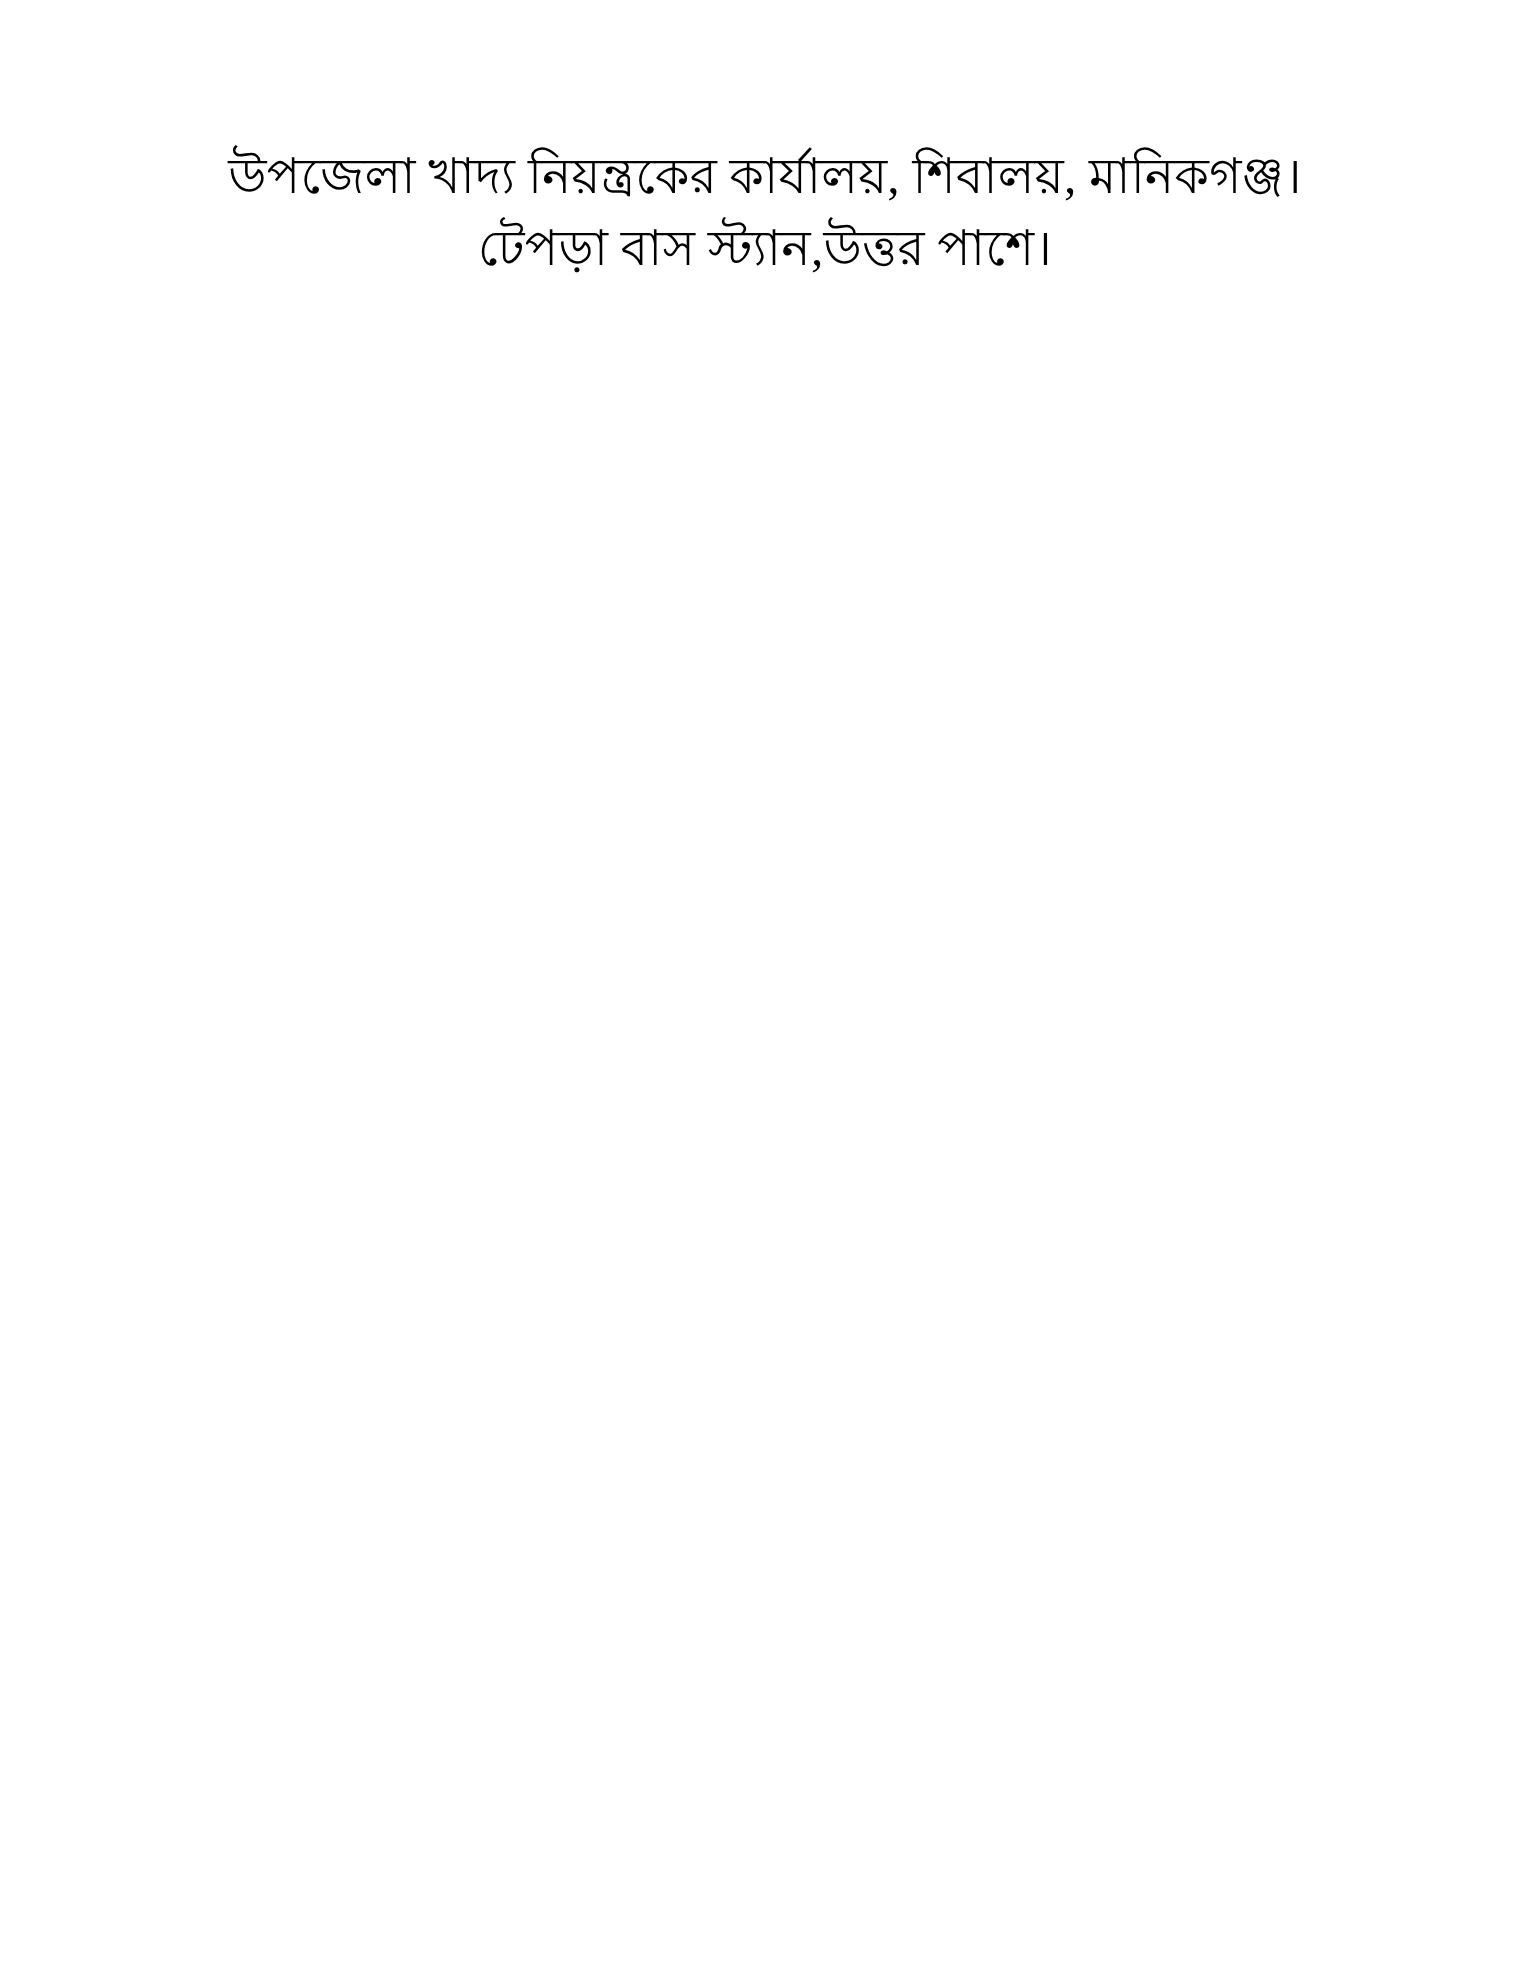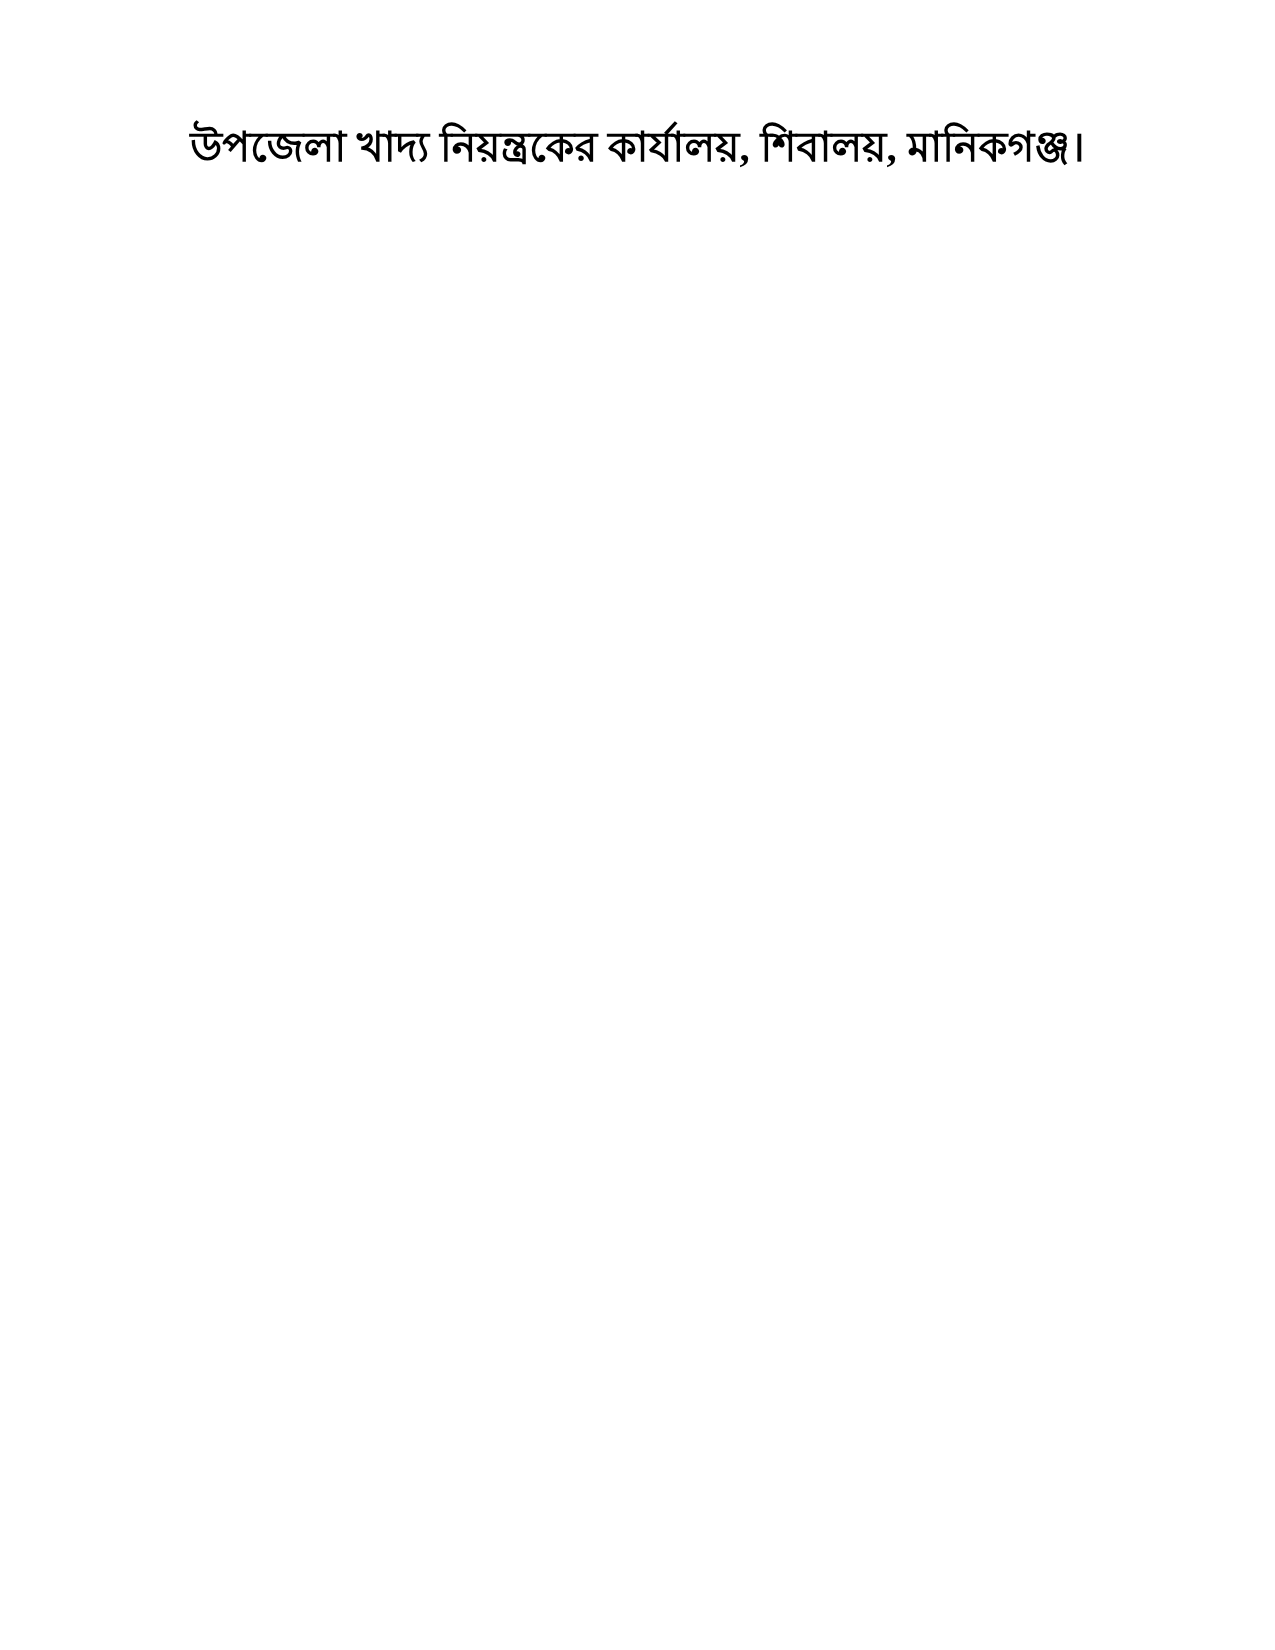--- a/index.html
+++ b/index.html
@@ -18,21 +18,21 @@
   }
   .doc-body {
     position: absolute;
     left: 150px;
     top: 118px;
     width: 975px;
   }
   .heading-block {
     text-align: center;
     font-family: "Liberation Serif", "DejaVu Serif", serif;
-    font-weight: bold;
+    font-weight: normal;
     color: #000000;
   }
   .line-1 {
     font-size: 41px;
     line-height: 1.42;
     letter-spacing: 0.2px;
     padding: 0 28px;
   }
   .line-2 {
     font-size: 41px;
@@ -41,15 +41,16 @@
     margin-top: 2px;
   }
 </style>
 </head>
 <body>
 
 <div class="page">
   <div class="doc-body">
     <div class="heading-block">
       <div class="line-1">উপজেলা খাদ্য নিয়ন্ত্রকের কার্যালয়, শিবালয়, মানিকগঞ্জ।</div>
+      <div class="line-2">টেপড়া বাস স্ট্যান,উত্তর পাশে।</div>
     </div>
   </div>
 </div>
 
 </body></html>

